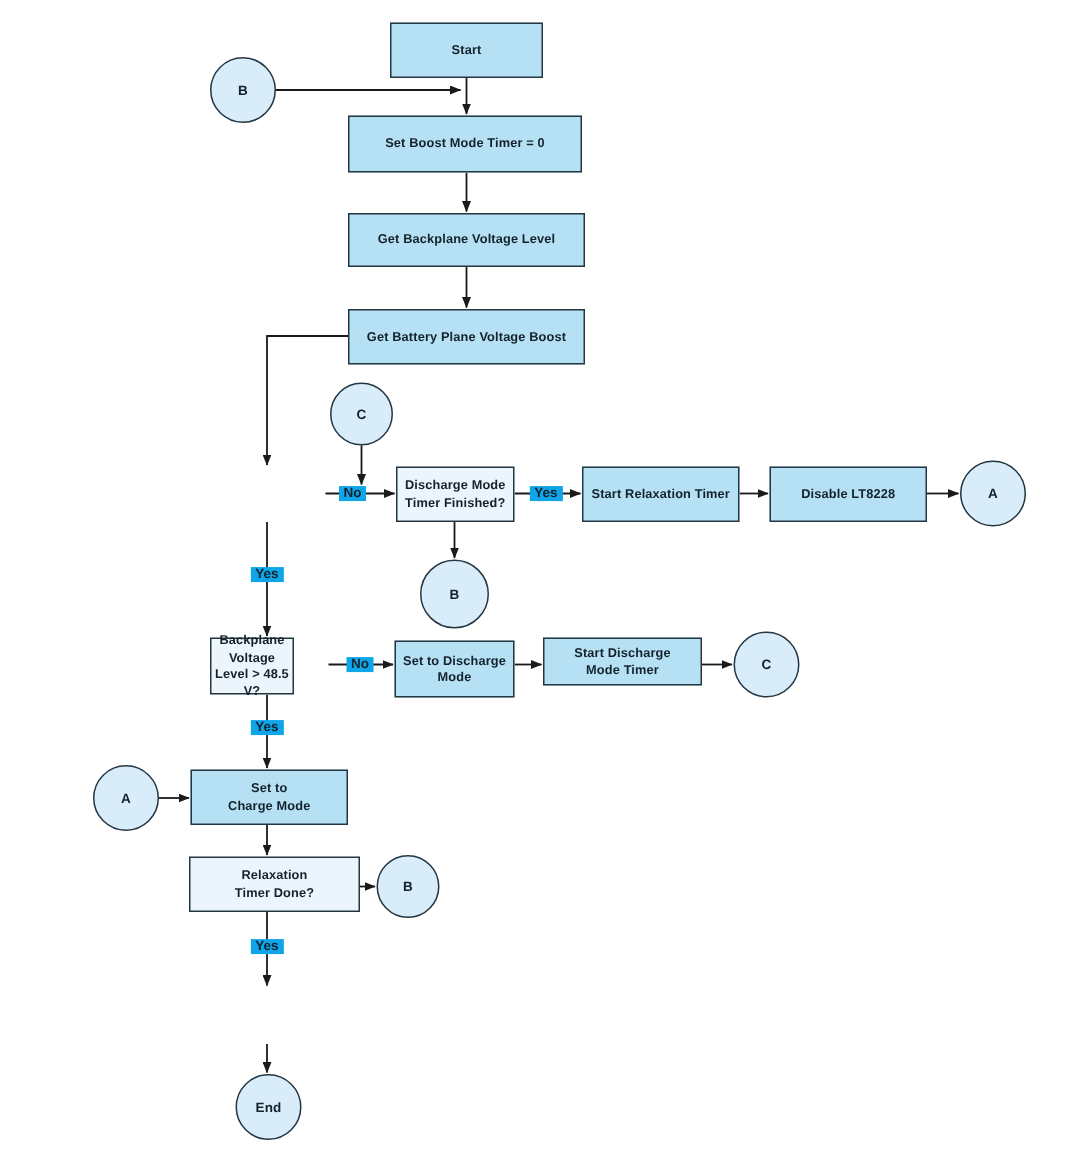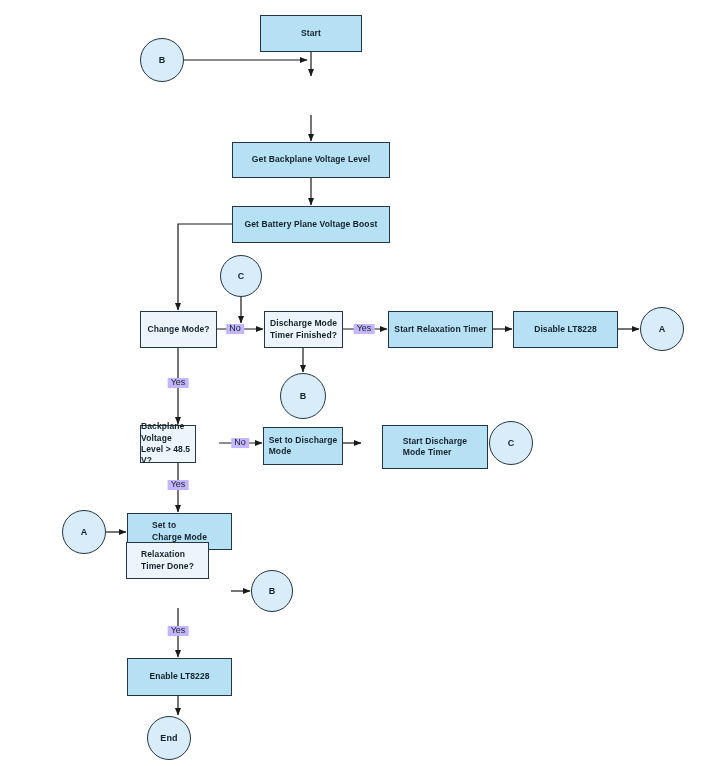--- a/index.html
+++ b/index.html
@@ -4,30 +4,30 @@
 <title>Flowchart</title>
 <style>
   html,body{margin:0;padding:0;background:#ffffff;}
   .stage{
     position:relative;width:724px;height:766px;background:#ffffff;
     font-family:"Liberation Sans",sans-serif;overflow:hidden;
   }
   .lines{position:absolute;left:0;top:0;width:724px;height:766px;}
   .node{
     position:absolute;display:flex;align-items:center;justify-content:center;
-    text-align:left;font-weight:700;font-size:8.5px;line-height:1.35;
+    text-align:center;font-weight:700;font-size:8.5px;line-height:1.35;
     color:#13222b;border:1.5px solid #243641;box-sizing:border-box;
     white-space:pre-line;letter-spacing:0.1px;
   }
   .process{background:#b6e0f4;}
   .decision{background:#ecf5fc;}
   .circle{border-radius:50%;background:#d9ecfa;border-width:1.4px;font-size:9px;}
   .edge-label{
     position:absolute;transform:translate(-50%,-50%);
-    background:#c4b5fd;padding:0 3px;font-weight:400;font-size:9px;color:#13222b;
+    background:#0ea5e9;padding:0 3px;font-weight:700;font-size:9px;color:#13222b;
     line-height:1.1;
   }
 </style>
 </head>
 <body>
 
 <div class="stage">
 
   <svg class="lines" viewBox="0 0 724 766" xmlns="http://www.w3.org/2000/svg">
     <defs>
@@ -54,47 +54,46 @@
       <path d="M178,463 V512" marker-end="url(#arrow)"></path>
       <path d="M106,532 H126" marker-end="url(#arrow)"></path>
       <path d="M178,550 V570" marker-end="url(#arrow)"></path>
       <path d="M231,591 H250" marker-end="url(#arrow)"></path>
       <path d="M178,608 V657" marker-end="url(#arrow)"></path>
       <path d="M178,696 V715" marker-end="url(#arrow)"></path>
     </g>
   </svg>
 
   <div class="node process" style="left:260px;top:15px;width:102px;height:37px">Start</div>
+  <div class="node process" style="left:232px;top:77px;width:156px;height:38px">Set Boost Mode Timer = 0</div>
   <div class="node process" style="left:232px;top:142px;width:158px;height:36px">Get Backplane Voltage Level</div>
   <div class="node process" style="left:232px;top:206px;width:158px;height:37px">Get Battery Plane Voltage Boost</div>
-  <div class="node decision" style="left:140px;top:311px;width:77px;height:37px">Change Mode?</div>
   <div class="node decision" style="left:264px;top:311px;width:79px;height:37px">Discharge Mode
 Timer Finished?</div>
   <div class="node process" style="left:388px;top:311px;width:105px;height:37px">Start Relaxation Timer</div>
   <div class="node process" style="left:513px;top:311px;width:105px;height:37px">Disable LT8228</div>
   <div class="node decision" style="left:140px;top:425px;width:56px;height:38px">Backplane Voltage
 Level &gt; 48.5 V?</div>
   <div class="node process" style="left:263px;top:427px;width:80px;height:38px">Set to Discharge
 Mode</div>
-  <div class="node process" style="left:382px;top:425px;width:106px;height:44px">Start Discharge
+  <div class="node process" style="left:362px;top:425px;width:106px;height:32px">Start Discharge
 Mode Timer</div>
   <div class="node process" style="left:127px;top:513px;width:105px;height:37px">Set to
 Charge Mode</div>
-  <div class="node decision" style="left:126px;top:542px;width:83px;height:37px">Relaxation
+  <div class="node decision" style="left:126px;top:571px;width:114px;height:37px">Relaxation
 Timer Done?</div>
-  <div class="node process" style="left:127px;top:658px;width:105px;height:38px">Enable LT8228</div>
 
   <div class="node circle" style="left:140px;top:38px;width:44px;height:44px">B</div>
   <div class="node circle" style="left:220px;top:255px;width:42px;height:42px">C</div>
   <div class="node circle" style="left:640px;top:307px;width:44px;height:44px">A</div>
   <div class="node circle" style="left:280px;top:373px;width:46px;height:46px">B</div>
   <div class="node circle" style="left:489px;top:421px;width:44px;height:44px">C</div>
   <div class="node circle" style="left:62px;top:510px;width:44px;height:44px">A</div>
   <div class="node circle" style="left:251px;top:570px;width:42px;height:42px">B</div>
-  <div class="node circle" style="left:147px;top:716px;width:44px;height:44px">End</div>
+  <div class="node circle" style="left:157px;top:716px;width:44px;height:44px">End</div>
 
   <span class="edge-label" style="left:235px;top:329px">No</span>
   <span class="edge-label" style="left:364px;top:329px">Yes</span>
   <span class="edge-label" style="left:178px;top:383px">Yes</span>
   <span class="edge-label" style="left:240px;top:443px">No</span>
   <span class="edge-label" style="left:178px;top:485px">Yes</span>
   <span class="edge-label" style="left:178px;top:631px">Yes</span>
 
 </div>
 

